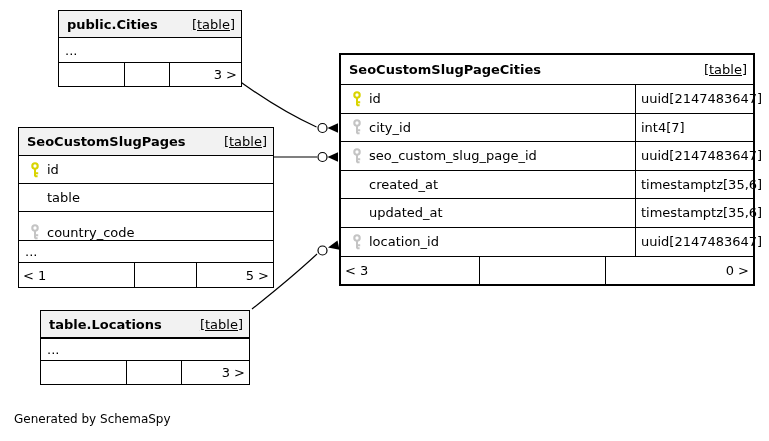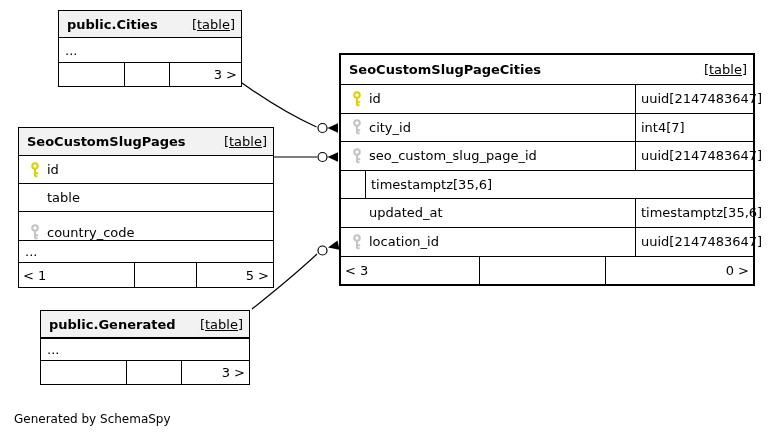--- a/index.html
+++ b/index.html
@@ -171,20 +171,21 @@
             <svg width="10" height="16" viewBox="0 0 10 16">
               <circle cx="5" cy="4" r="2.7" fill="none" stroke="#c4c4c4" stroke-width="2.1"></circle>
               <path d="M5 6.7 L5 14.6 M5 11.3 L8.2 11.3 M5 14.3 L7.6 14.3" fill="none" stroke="#c4c4c4" stroke-width="2"></path>
             </svg>
           </span>
           <span class="colname">seo_custom_slug_page_id</span>
           <span class="coltype">uuid[2147483647]</span>
         </div>
         <div class="col-row">
           <span class="keycell"></span>
+          <span class="colname">created_at</span>
           <span class="coltype">timestamptz[35,6]</span>
         </div>
         <div class="col-row">
           <span class="keycell"></span>
           <span class="colname">updated_at</span>
           <span class="coltype">timestamptz[35,6]</span>
         </div>
         <div class="col-row">
           <span class="keycell">
             <svg width="10" height="16" viewBox="0 0 10 16">
@@ -198,21 +199,21 @@
       </div>
     <div class="foot">
       <span class="fcell first">&lt; 3</span>
       <span class="fcell mid"></span>
       <span class="fcell last">0 &gt;</span>
     </div>
   </div>
 
   <div class="entity t-locations">
     <div class="hdr" style="background: rgb(242, 242, 242);">
-      <span class="tname">public.Generated</span>
+      <span class="tname">table.Locations</span>
       <span class="ttag">[table]</span>
     </div>
     <div class="rows"></div>
     <div class="ell">...</div>
     <div class="foot">
       <span class="fcell first"></span>
       <span class="fcell mid"></span>
       <span class="fcell last">3 &gt;</span>
     </div>
   </div>

